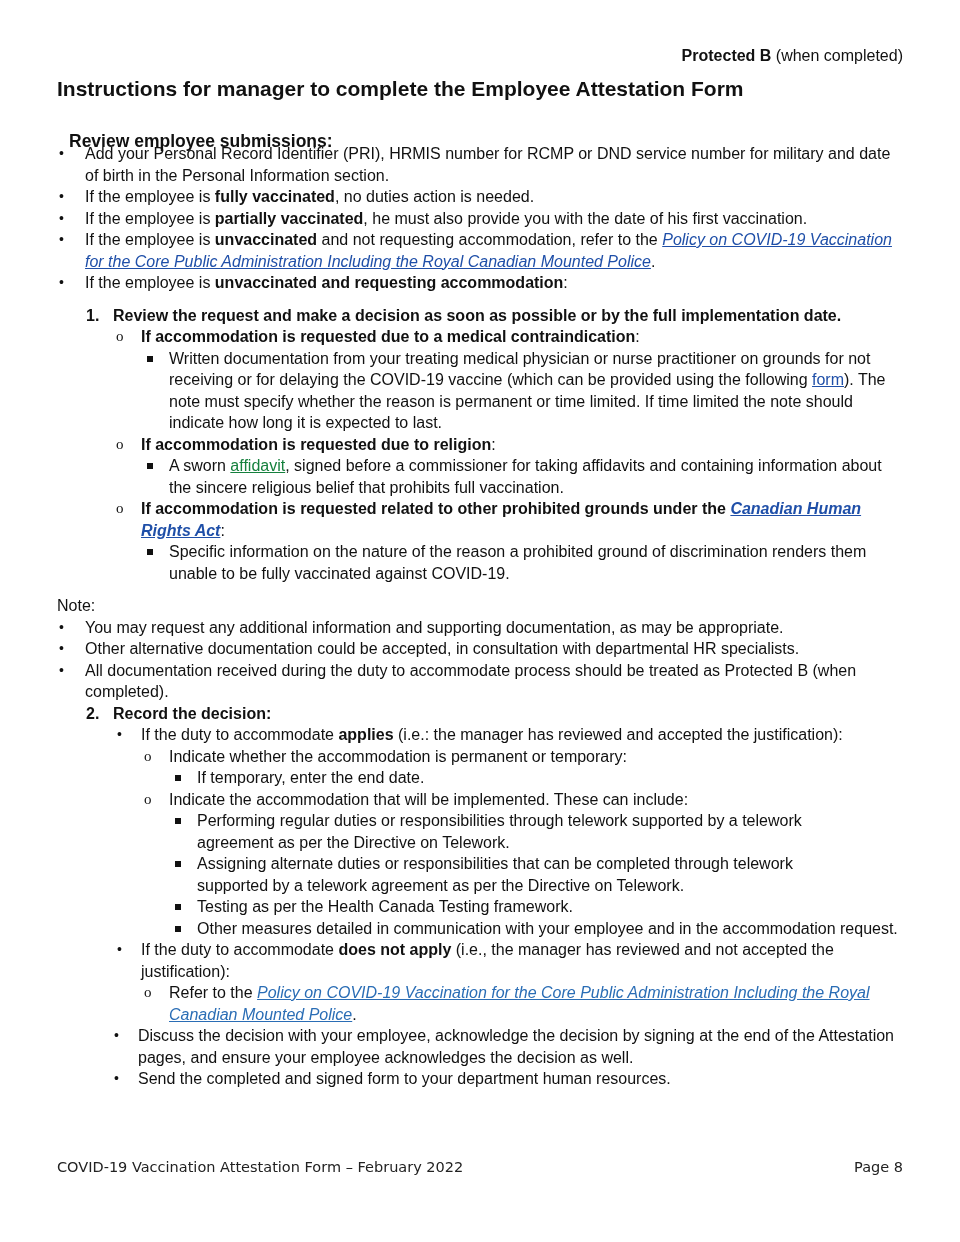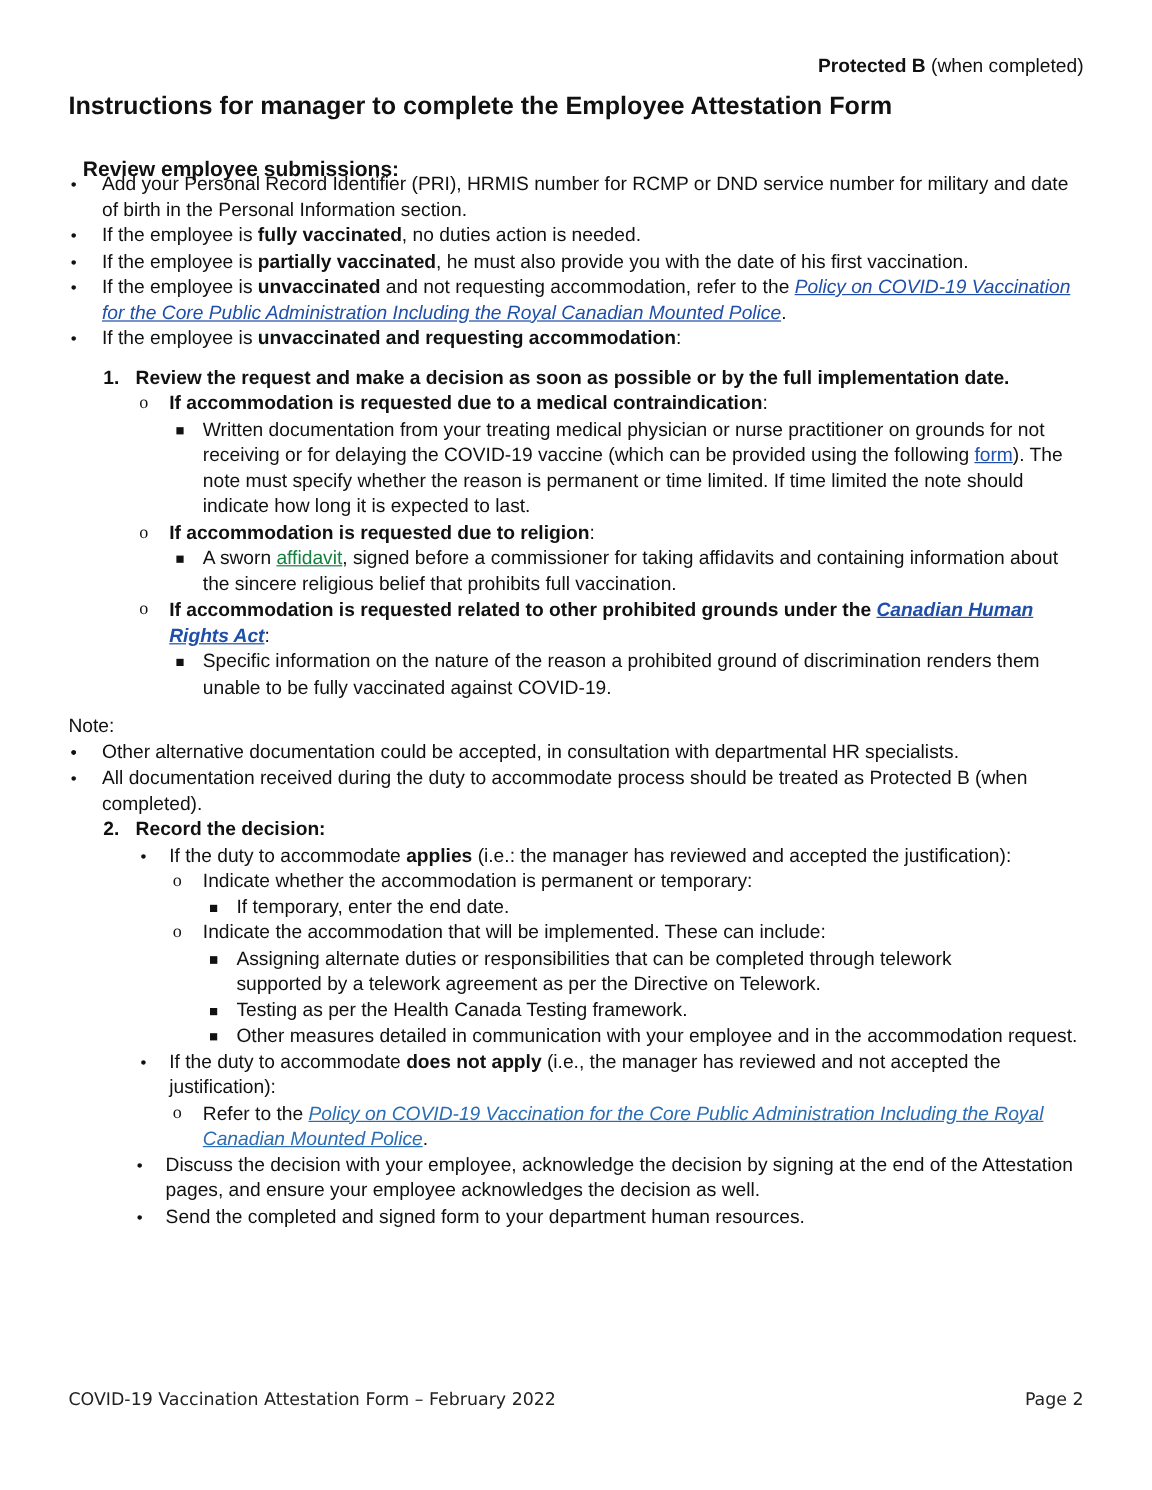--- a/index.html
+++ b/index.html
@@ -87,20 +87,21 @@
       <b>If accommodation is requested related to other prohibited grounds under the </b><a class="lnk it bold" href="#">Canadian Human Rights Act</a><span>:</span>
     </div>
     <div style="position:relative; padding-left:112px;">
       <span class="sq" style="left:90px;"></span>
       <span>Specific information on the nature of the reason a prohibited ground of discrimination renders them unable to be fully vaccinated against COVID-19.</span>
     </div>
 
     <div style="margin-top:11px;">Note:</div>
     <div class="row">
       <span class="mk dot">•</span>
+      <span>You may request any additional information and supporting documentation, as may be appropriate.</span>
     </div>
     <div class="row">
       <span class="mk dot">•</span>
       <span>Other alternative documentation could be accepted, in consultation with departmental HR specialists.</span>
     </div>
     <div class="row" style="padding-right:40px;">
       <span class="mk dot">•</span>
       <span>All documentation received during the duty to accommodate process should be treated as Protected B (when completed).</span>
     </div>
 
@@ -120,20 +121,21 @@
     <div style="position:relative; padding-left:140px;">
       <span class="sq" style="left:118px;"></span>
       <span>If temporary, enter the end date.</span>
     </div>
     <div style="position:relative; padding-left:112px;">
       <span class="oo" style="position:absolute; left:87px; top:0;">o</span>
       <span>Indicate the accommodation that will be implemented. These can include:</span>
     </div>
     <div style="position:relative; padding-left:140px; padding-right:40px;">
       <span class="sq" style="left:118px;"></span>
+      <span>Performing regular duties or responsibilities through telework supported by a telework agreement as per the Directive on Telework.</span>
     </div>
     <div style="position:relative; padding-left:140px; padding-right:40px;">
       <span class="sq" style="left:118px;"></span>
       <span>Assigning alternate duties or responsibilities that can be completed through telework supported by a telework agreement as per the Directive on Telework.</span>
     </div>
     <div style="position:relative; padding-left:140px;">
       <span class="sq" style="left:118px;"></span>
       <span>Testing as per the Health Canada Testing framework.</span>
     </div>
     <div style="position:relative; padding-left:140px;">
@@ -155,15 +157,15 @@
       <span>Discuss the decision with your employee, acknowledge the decision by signing at the end of the Attestation pages, and ensure your employee acknowledges the decision as well.</span>
     </div>
     <div style="position:relative; padding-left:81px;">
       <span class="dot" style="position:absolute; left:57px; top:0;">•</span>
       <span>Send the completed and signed form to your department human resources.</span>
     </div>
   </div>
 
   <div class="footer">
     <span>COVID-19 Vaccination Attestation Form – February 2022</span>
-    <span class="right">Page 2</span>
+    <span class="right">Page 8</span>
   </div>
 </div>
 
 </body></html>

